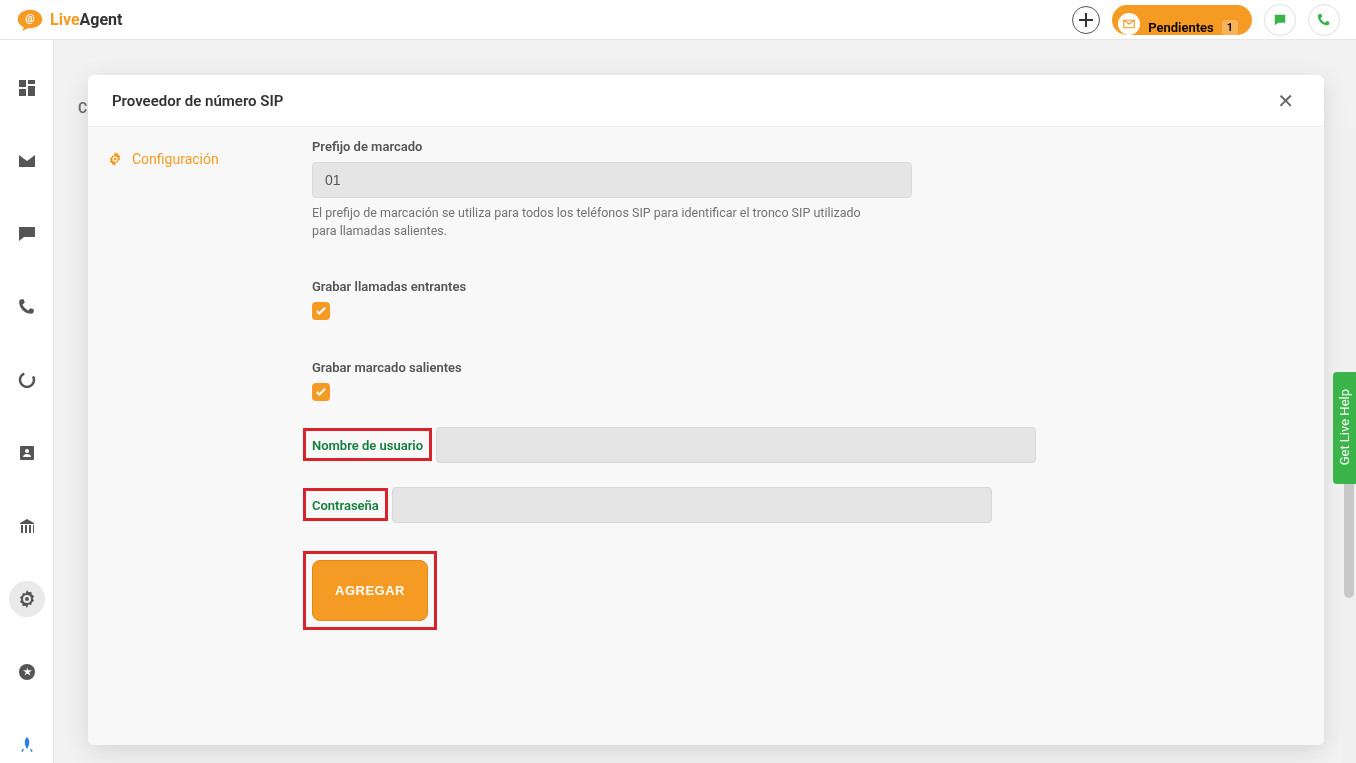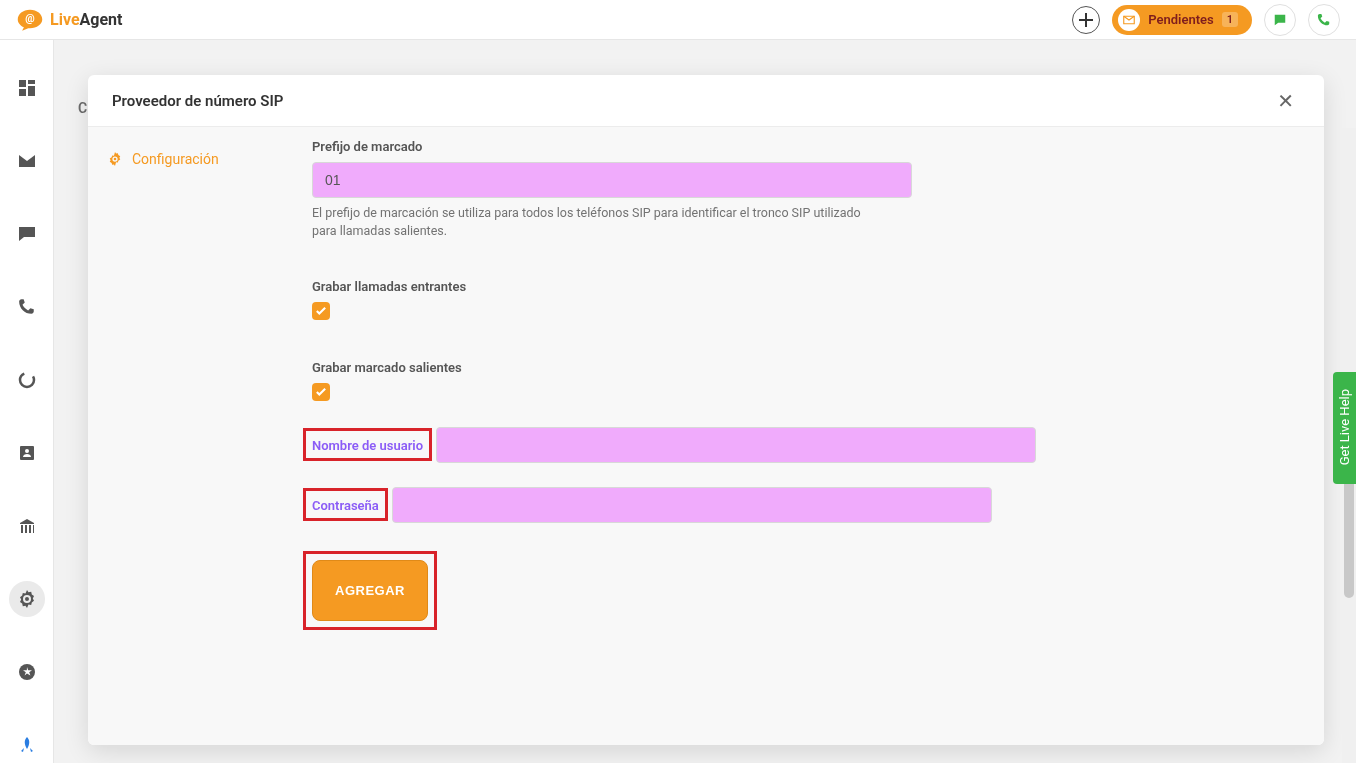--- a/index.html
+++ b/index.html
@@ -50,24 +50,24 @@
     border-radius: 50%;
     display: flex; align-items: center; justify-content: center;
     color: #333;
     font-size: 18px;
     line-height: 1;
     cursor: pointer;
     background: #fff;
   }
   .pending-pill {
     display: flex;
-    align-items: center;
+    align-items: flex-end;
     gap: 8px;
     background: #f59a22;
-    color: #7f1d1d;
+    color: #000000;
     height: 30px;
     border-radius: 15px;
     padding: 0 14px 0 6px;
     font-size: 13px;
     font-weight: 600;
     cursor: pointer;
   }
   .pending-pill .mail-circle {
     width: 22px; height: 22px;
     background: #fff;
@@ -201,21 +201,21 @@
     margin-bottom: 8px;
   }
   .text-input {
     width: 600px;
     height: 36px;
     border: 1px solid #d8d8d8;
     border-radius: 4px;
     padding: 0 12px;
     font-size: 14px;
     color: #555;
-    background: #f0abfc;
+    background: #e5e5e5;
   }
   .select-input {
     width: 600px;
     height: 36px;
     border: 1px solid #d8d8d8;
     border-radius: 4px;
     background: #fff;
     position: relative;
     display: flex;
     align-items: center;
@@ -261,21 +261,21 @@
   .highlight-box {
     display: inline-block;
     border: 3px solid #d8232a;
     padding: 4px 6px;
     margin-left: -9px;
     margin-bottom: 6px;
   }
   .highlight-box .inner-label {
     font-size: 13px;
     font-weight: 600;
-    color: #8b5cf6;
+    color: #15803d;
   }
 
   .add-highlight {
     display: inline-block;
     border: 3px solid #d8232a;
     padding: 6px;
     margin-top: 14px;
     margin-left: -9px;
   }
   .add-btn {

